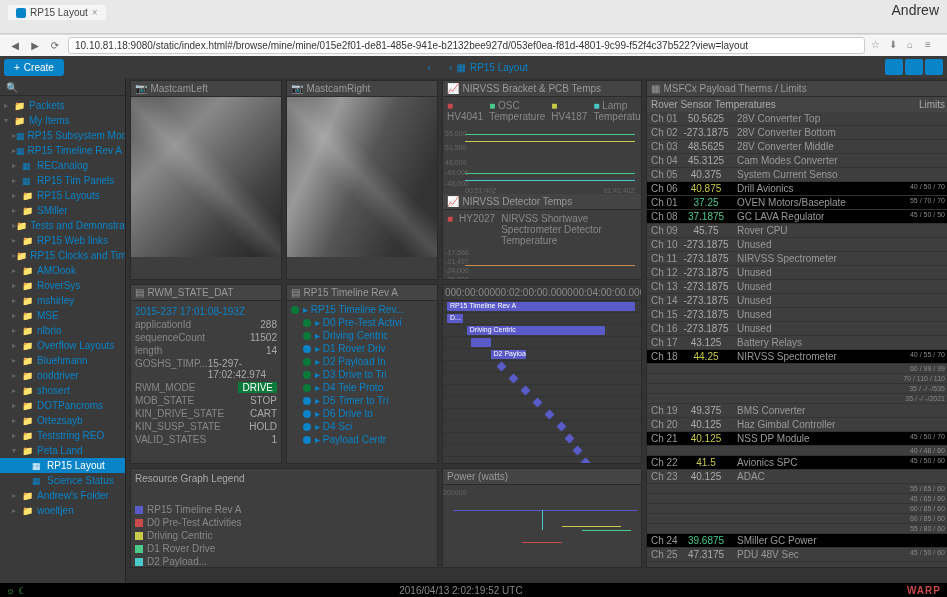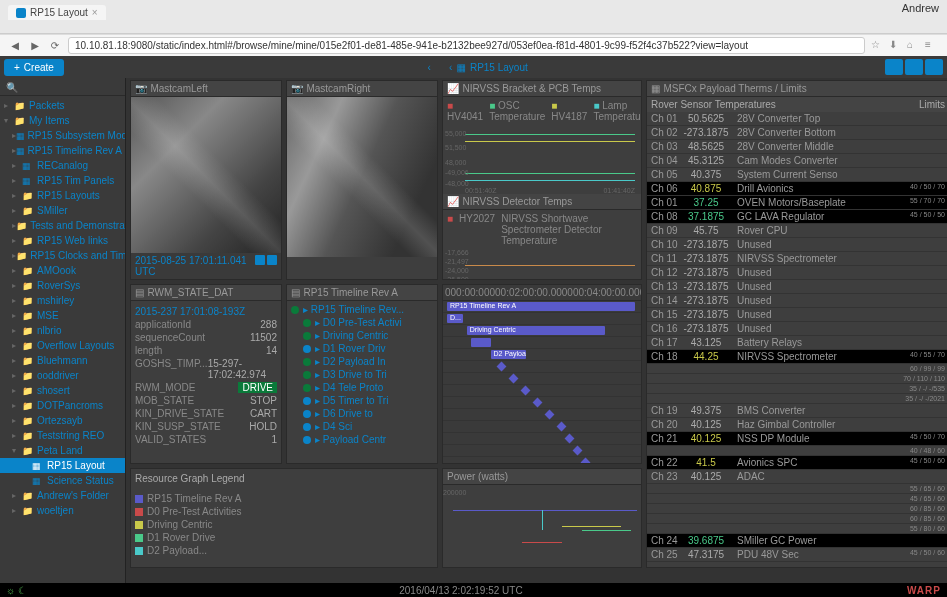--- a/index.html
+++ b/index.html
@@ -1,21 +1,21 @@
 <!DOCTYPE html>
 <html><head>
 <meta charset="utf-8">
 <style>
 *{margin:0;padding:0;box-sizing:border-box;font-family:Helvetica,Arial,sans-serif;font-size:10px}
 body{background:#333;color:#999;overflow:hidden}
 .browser-chrome{height:34px;background:#e8e8e8;border-bottom:1px solid #ccc}
 .browser-tabs{height:20px;display:flex;align-items:flex-end;padding-left:8px}
 .browser-tab{background:#f5f5f5;padding:2px 8px;border-radius:3px 3px 0 0;font-size:10px;color:#444;display:flex;align-items:center;gap:4px}
 .tab-icon{width:10px;height:10px;background:#0a84c9;border-radius:2px}
-.menu-right{position:absolute;top:2px;right:8px;font-size:11px;color:#333}
+.menu-right{position:absolute;top:2px;right:8px;font-size:14px;color:#333}
 .url-bar{height:22px;background:#f5f5f5;display:flex;align-items:center;padding:0 8px;gap:6px;border-top:1px solid #ddd}
 .nav-btn{width:14px;height:14px;color:#666;display:flex;align-items:center;justify-content:center}
 .url-input{flex:1;background:#fff;border:1px solid #ccc;border-radius:3px;padding:2px 6px;font-size:10px;color:#333}
 .url-icons{display:flex;gap:4px}
 .url-icon{width:14px;height:14px;color:#888}
 .app{display:flex;height:563px;background:#333}
 .toolbar{position:absolute;top:56px;left:0;right:0;height:22px;background:#3a3a3a;display:flex;align-items:center;padding:0 4px;z-index:5}
 .create-btn{background:#0a84c9;color:#fff;padding:3px 10px;border-radius:3px;font-size:10px;display:flex;align-items:center;gap:4px}
 .toolbar-collapse{margin-left:auto;margin-right:4px;color:#0a84c9;width:16px;text-align:center}
 .breadcrumb{color:#0a84c9;font-size:12px;display:flex;align-items:center;gap:4px;margin-left:8px}
@@ -68,21 +68,21 @@
 .sensor-hdr{background:#444;padding:2px 4px;color:#aaa;display:flex}
 .sensor-row{display:flex;padding:1px 4px;border-bottom:1px solid #333}
 .sensor-row.hl{background:#000}
 .s-ch{width:30px;color:#999}
 .s-val{width:50px;text-align:center;color:#aaa}
 .s-val.yel{color:#c9c94a}
 .s-val.grn{color:#4ac98a}
 .s-name{flex:1;padding-left:6px;color:#999;overflow:hidden}
 .s-lim{width:60px;text-align:right;color:#888;font-size:7px}
 .legend-panel{padding:4px;font-size:8px}
-.leg-hdr{color:#aaa;margin-bottom:8px}
+.leg-hdr{color:#aaa;margin-bottom:19px}
 .leg-item{display:flex;align-items:center;gap:4px;padding:1px 0;color:#888}
 .leg-sw{width:8px;height:8px}
 .power-chart{position:relative;height:100%;padding:4px}
 .pwr-line{position:absolute;height:1px;left:10px;right:4px}
 .statusbar{position:absolute;bottom:0;left:0;right:0;height:14px;background:#000;display:flex;align-items:center;padding:0 6px;font-size:8px;color:#5ac95a}
 .sb-right{margin-left:auto;color:#c94a4a;font-weight:bold;letter-spacing:1px}
 .sb-time{color:#888;margin-right:12px}
 </style>
 </head>
 <body>
@@ -280,27 +280,20 @@
   <div class="main">
 
     <div class="panel" style="grid-column:1;grid-row:1">
       <div class="panel-hdr">
           <span>📷</span>
           <span>MastcamLeft</span>
         </div>
       <div class="panel-body">
           <div class="cam-img"></div>
         </div>
-      <div class="cam-ts">
-          <span>2015-08-25 17:01:11.041 UTC</span>
-          <span class="ts-icons">
-            <span class="ts-icon"></span>
-            <span class="ts-icon"></span>
-          </span>
-        </div>
     </div>
 
     <div class="panel" style="grid-column:2;grid-row:1">
       <div class="panel-hdr">
           <span>📷</span>
           <span>MastcamRight</span>
         </div>
       <div class="panel-body">
           <div class="cam-img" style="background:linear-gradient(115deg,#666 0%,#999 25%,#555 50%,#333 80%)"></div>
         </div>

